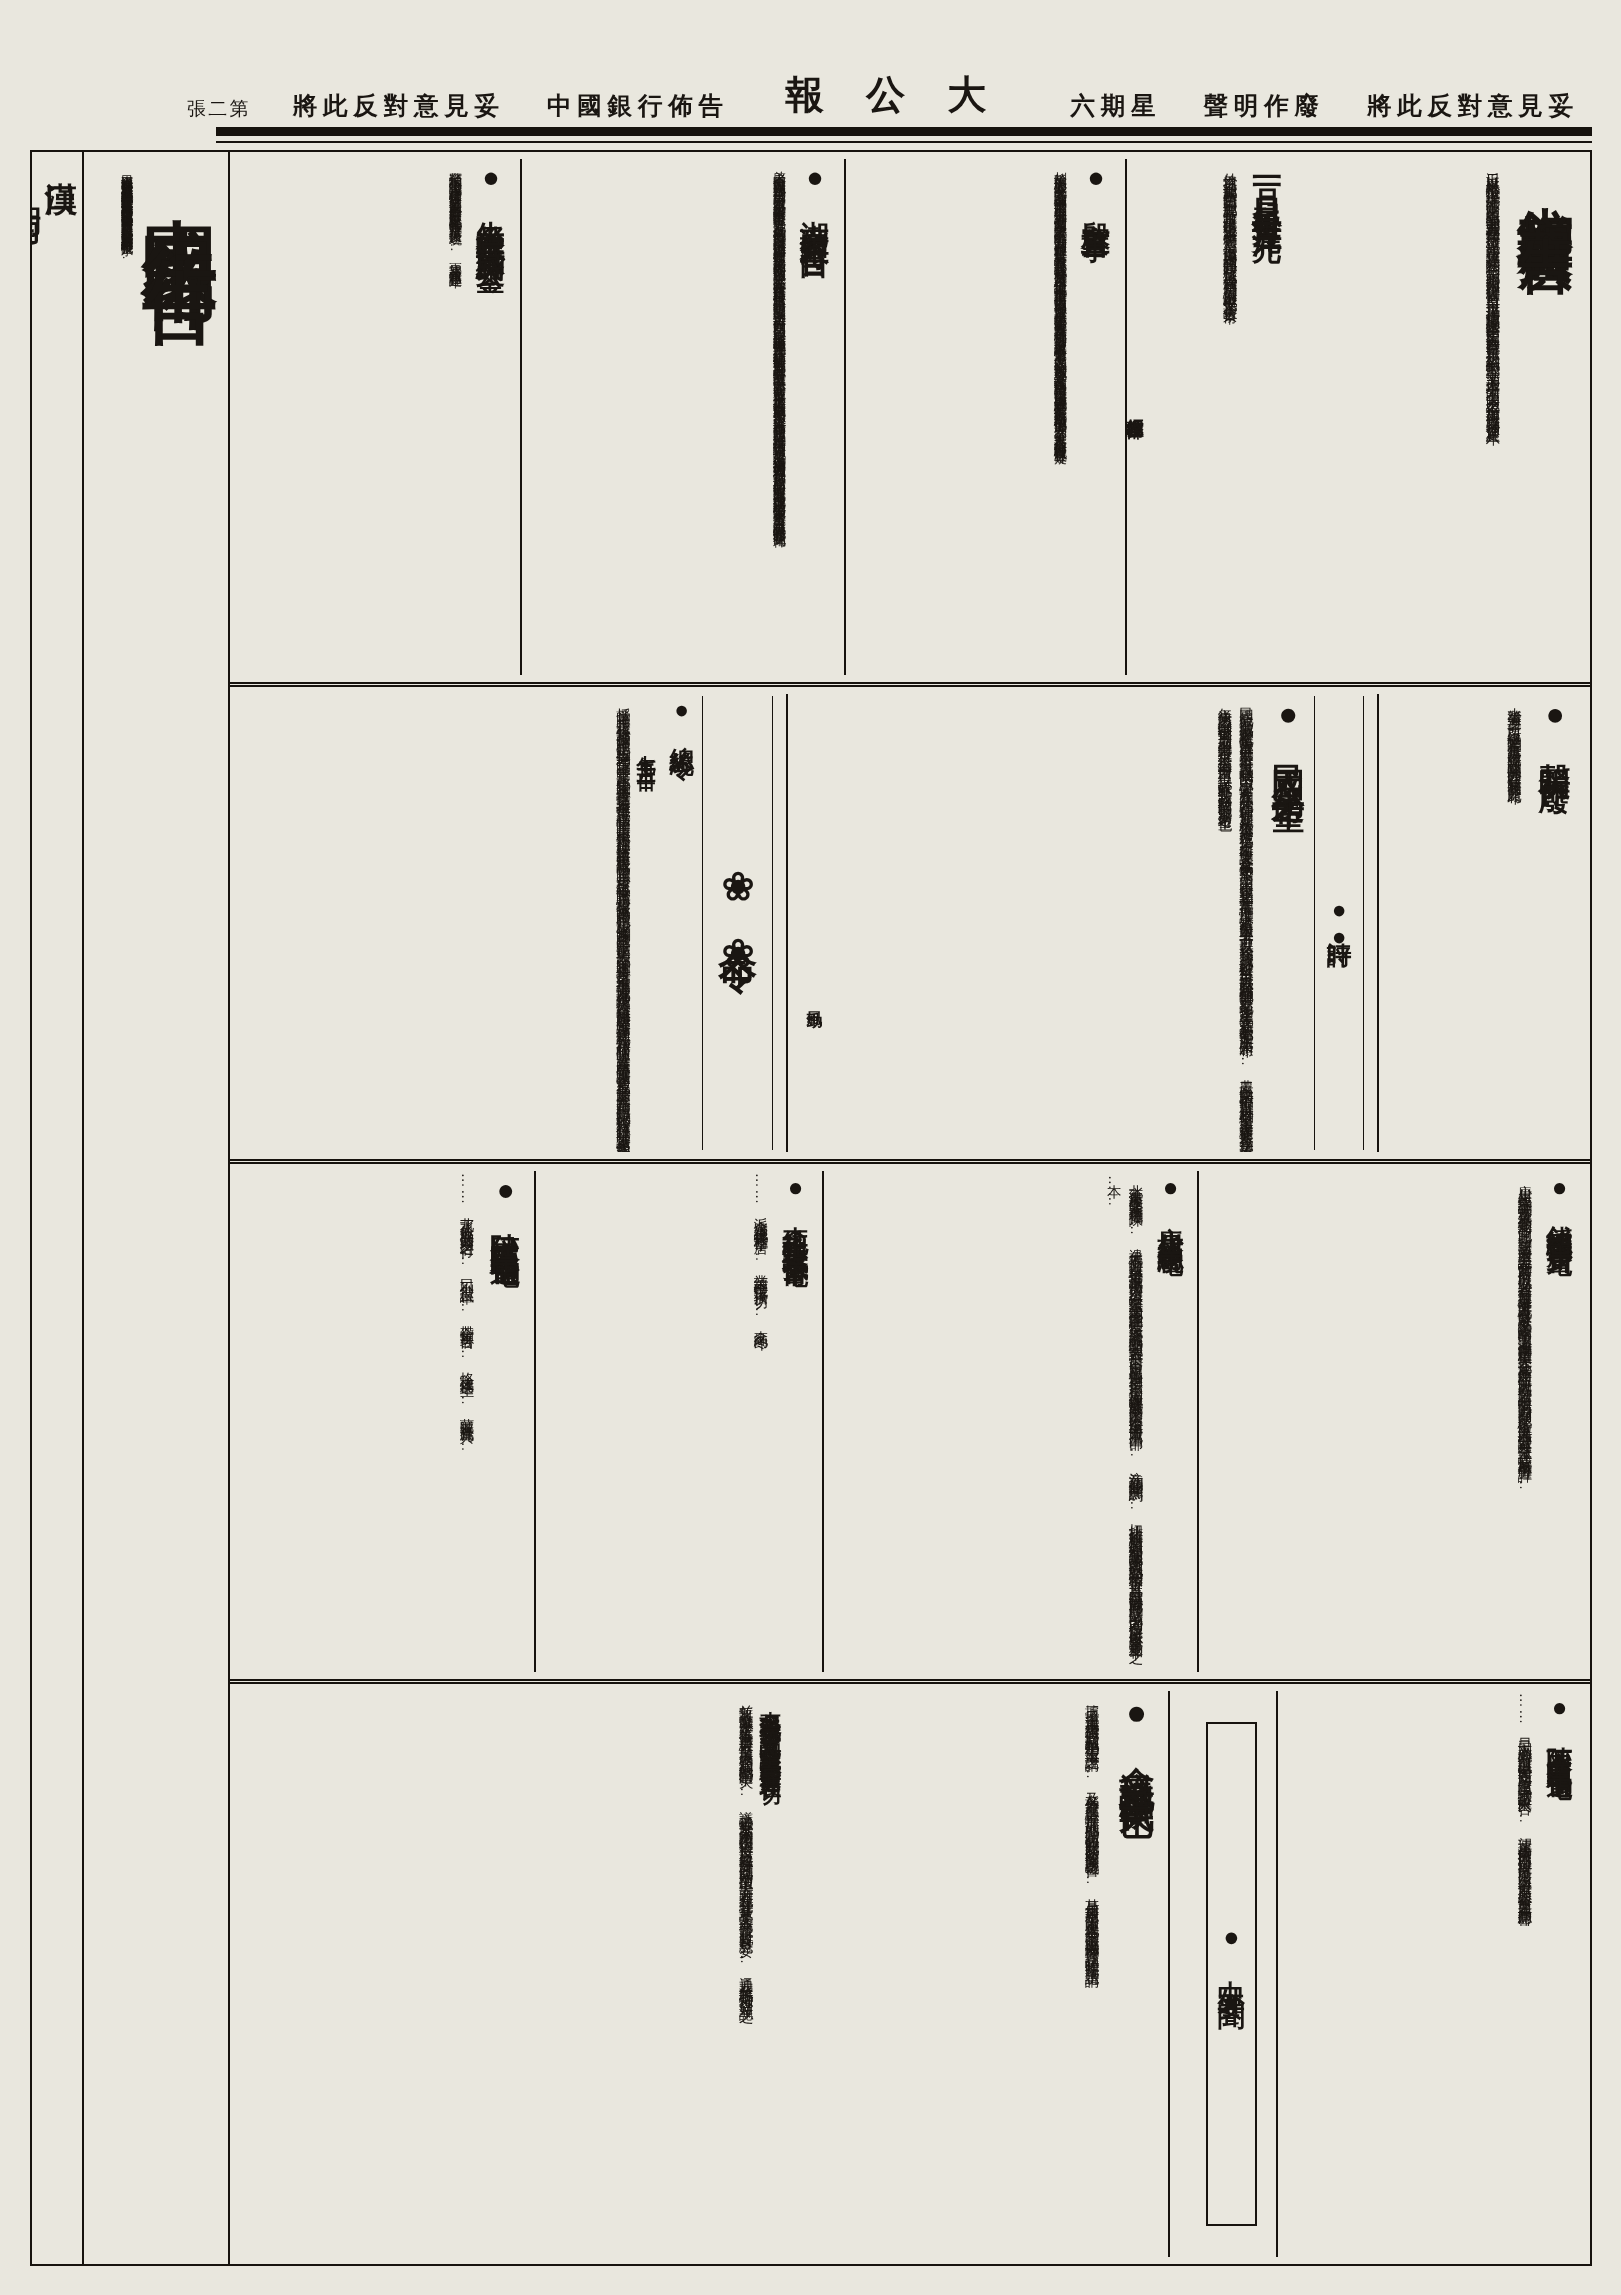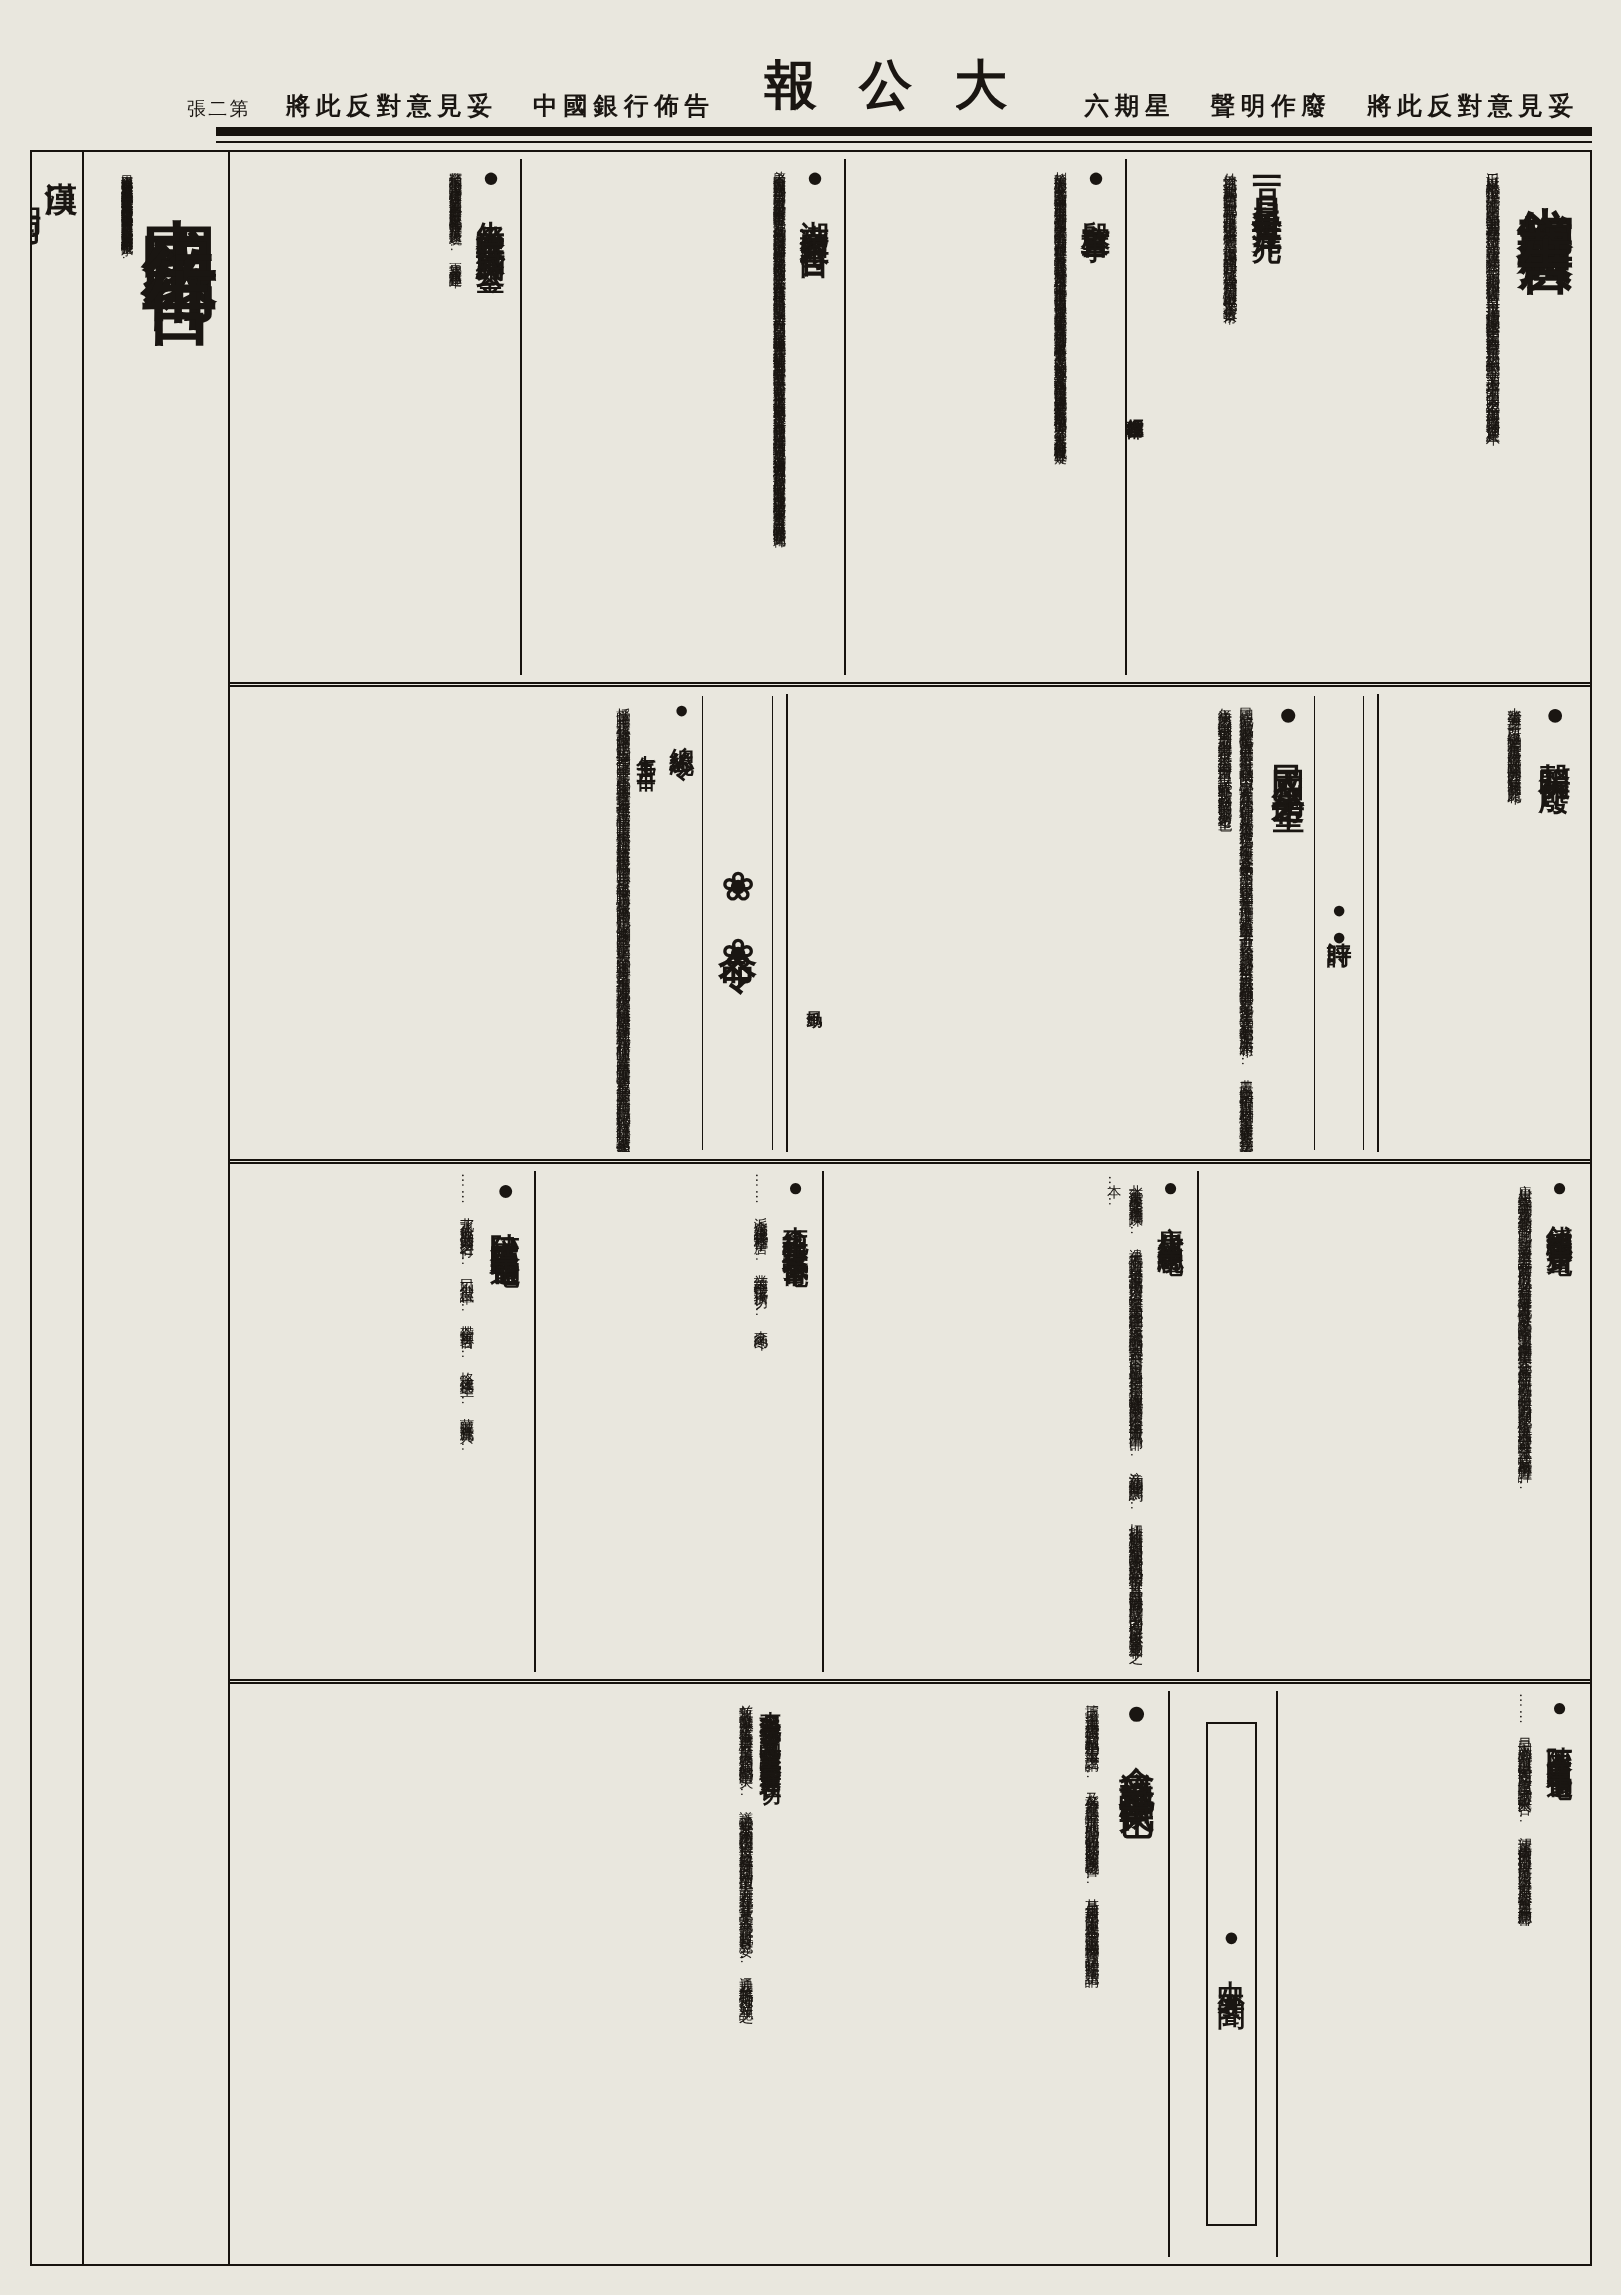--- a/index.html
+++ b/index.html
@@ -3,21 +3,21 @@
 <meta charset="utf-8">
 <style>
   html,body{margin:0;padding:0;background:#b9b8b1;}
   .page{position:relative;width:1622px;height:2295px;background:#e9e7de;
         font-family:"Liberation Serif","DejaVu Serif",serif;color:#1a1612;overflow:hidden;}
   
   .masthead{position:absolute;top:37px;left:187px;right:43px;height:85px;
             display:flex;flex-direction:row-reverse;align-items:flex-end;
             justify-content:space-between;}
   .mh{font-size:24.5px;font-weight:bold;letter-spacing:5.8px;white-space:nowrap;}
-  .mh-paper{font-size:53px;letter-spacing:42px;padding-left:14.4px;}
+  .mh-paper{font-size:39px;letter-spacing:42px;padding-left:14.4px;}
   .mh-sheet{font-size:19px;letter-spacing:2.2px;}
   .rule-heavy{position:absolute;top:127px;left:216px;right:30px;height:8.6px;background:#17130e;}
   .rule-thin{position:absolute;top:141px;left:216px;right:30px;height:2.2px;background:#17130e;}
   
   .content{position:absolute;top:150px;left:30px;right:30px;bottom:29px;
            border:2.2px solid #17130e;display:flex;flex-direction:row-reverse;}
   .main{flex:1;display:flex;flex-direction:column;min-width:0;}
   .band{display:flex;flex-direction:row-reverse;border-bottom:5px double #17130e;
         padding:7.2px 4.3px;box-sizing:border-box;overflow:hidden;}
   .band:last-child{border-bottom:none;}

